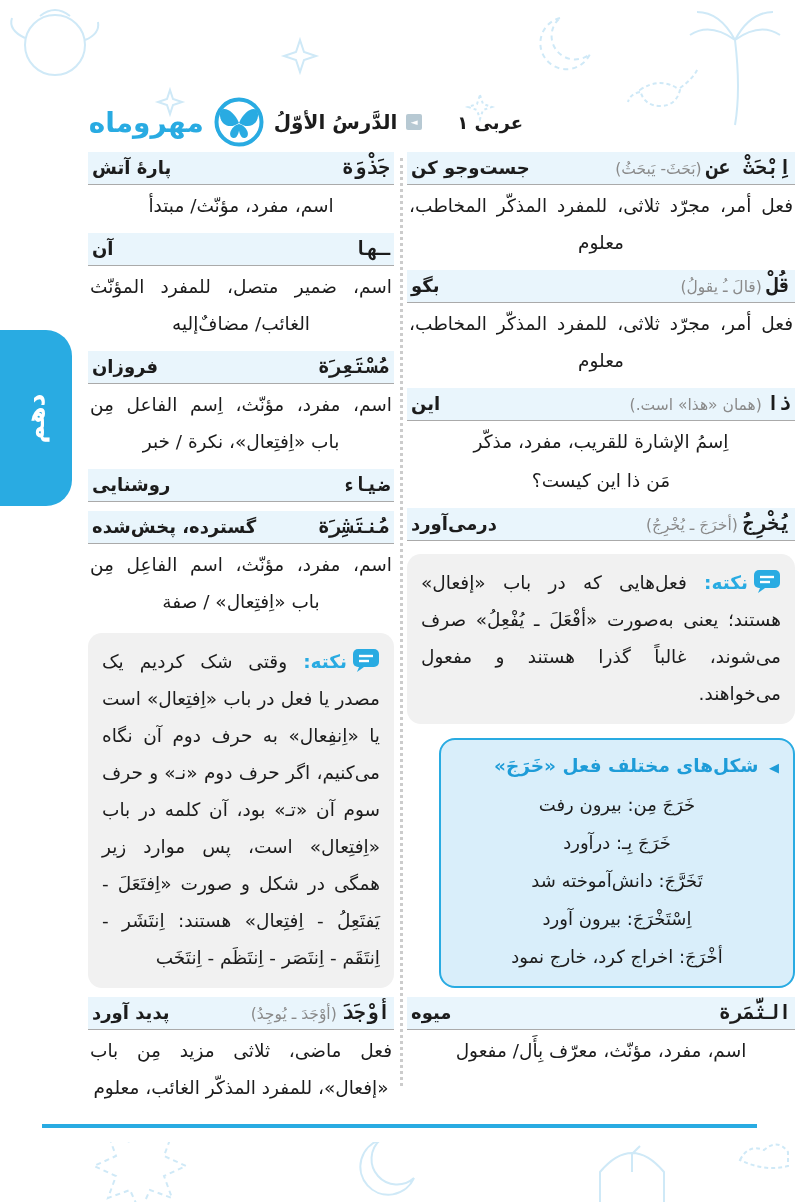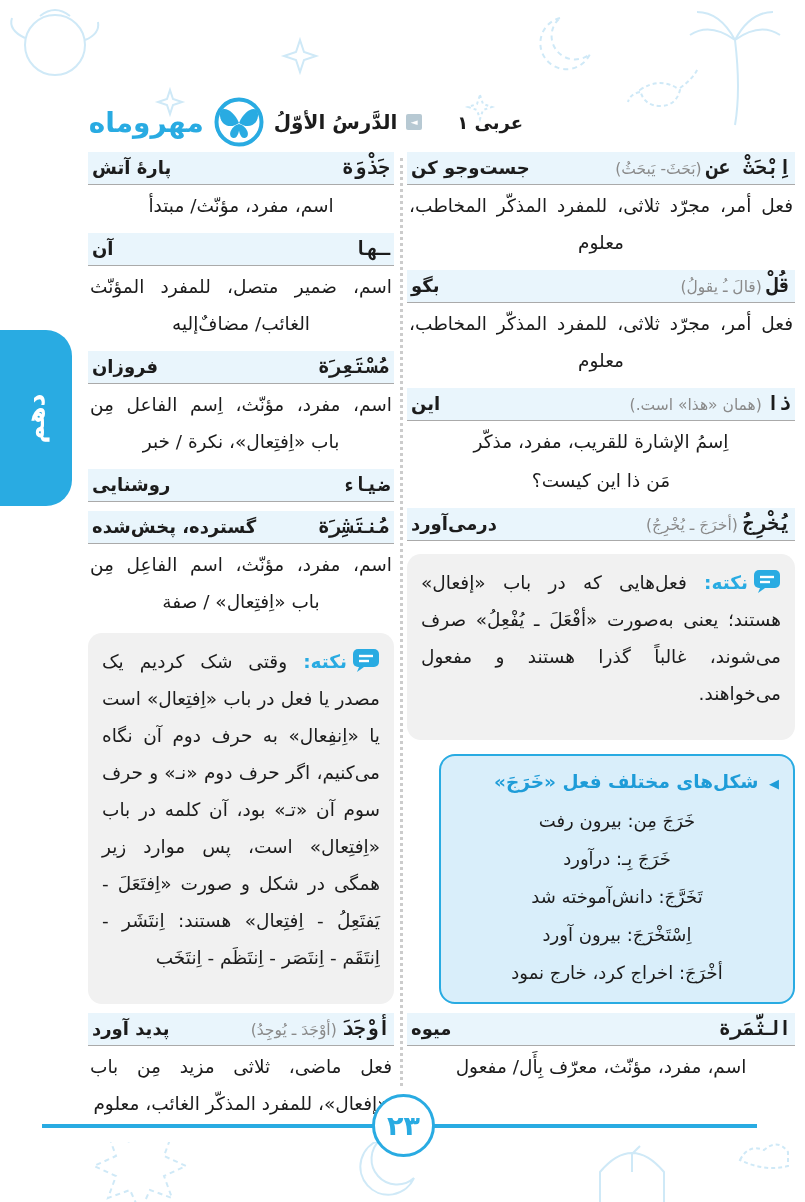--- a/index.html
+++ b/index.html
@@ -57,21 +57,21 @@
   .hw { font-weight:bold; font-size:20px; white-space:nowrap;font-family:Liberation Mono, monospace; }
   .paren { color:#8a8a8a; font-size:15.5px; font-weight:normal; }
   .meaning { font-weight:bold; font-size:18px; white-space:nowrap; }
   .body {
     font-size:18.5px; line-height:37px; padding:2px 2px 0 2px;
     text-align:justify; text-align-last:center;
   }
 
   
   .note {
-    background:#f1f1f1; border-radius:14px; padding:10px 14px 28px 14px;
+    background:#f1f1f1; border-radius:14px; padding:10px 14px 12px 14px;
     margin-top:13px; font-size:18.5px; line-height:37px; text-align:justify;
   }
   .note-icon { display:inline-block; vertical-align:-4px; margin-left:5px; }
   .note-label { color:#29ABE2; font-weight:bold; }
 
   
   .bluebox {
     background:#d9eefa; border:2.5px solid #29ABE2; border-radius:16px;
     margin-top:14px; padding:8px 14px 10px 14px;margin-left:32px;
   }
@@ -281,17 +281,14 @@
         <span><span class="hw">أوْجَدَ</span>
         <span class="paren">(أوْجَدَ ـ یُوجِدُ)</span></span>
         <span class="meaning">پدید آورد</span>
       </div>
       <div class="body">فعل ماضی، ثلاثی مزید مِن باب «إفعال»، للمفرد المذکّر الغائب، معلوم</div>
     </div>
 
   </div>
 
   <div class="footer-line"></div>
-  <div class="page-circle">
-    <span>۲۳</span>
-  </div>
 
 </div>
 
 </body></html>

